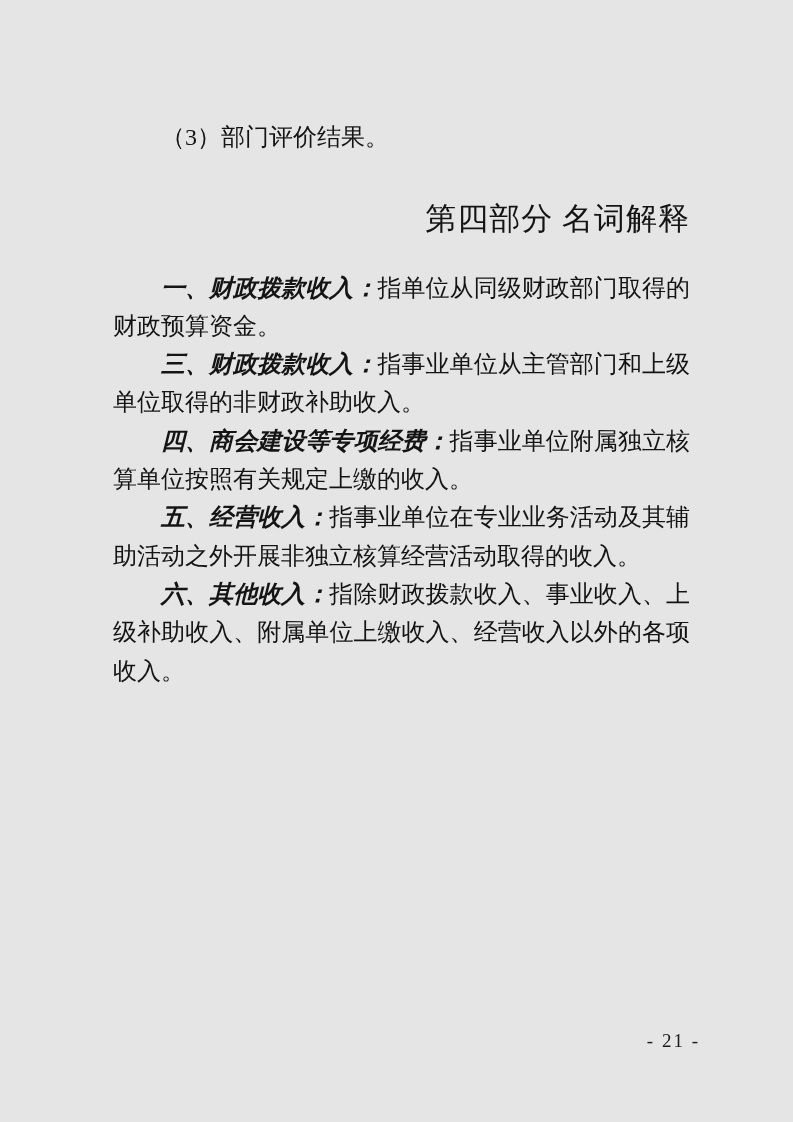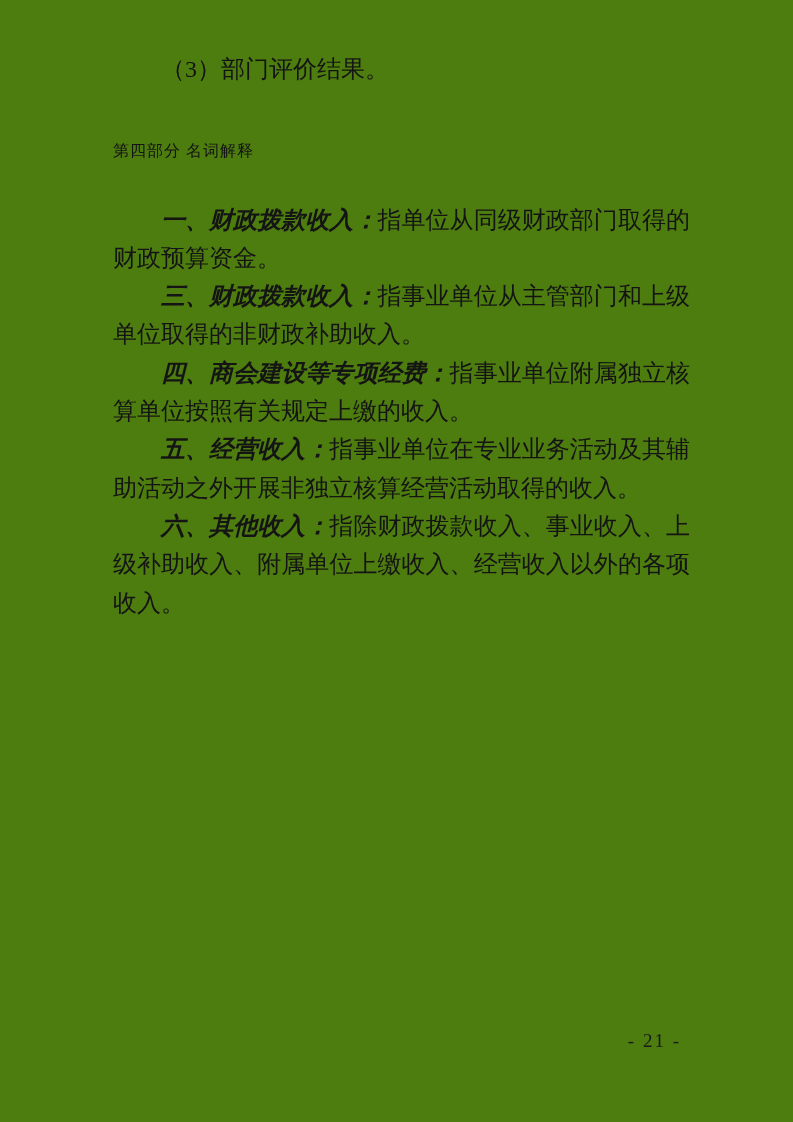--- a/index.html
+++ b/index.html
@@ -14,48 +14,48 @@
     font-family: "Liberation Serif", "DejaVu Serif", serif;
     color: #141414;
     overflow: hidden;
   }
   .page {
     position: absolute;
     left: 0; top: 0;
     width: 793px;
     height: 1122px;
     box-sizing: border-box;
-    padding: 50px 103px 0 113px;
-    background: #4d7c0f;
+    padding: 118px 103px 0 113px;
+    background: #e5e5e5;
   }
   .para {
     margin: 0;
     font-size: 24px;
     line-height: 38.3px;
     text-align: justify;
     text-indent: 48px;
     word-break: break-all;
   }
   .term {
     font-weight: 700;
     font-style: italic;
   }
   .heading {
     margin: 44px 0 30px 0;
-    font-size: 16px;
+    font-size: 31px;
     line-height: 38.3px;
     font-weight: 400;
-    text-align: left;
+    text-align: right;
     text-indent: 0;
     letter-spacing: 1px;
   }
   .footer {
     position: absolute;
     top: 1030px;
-    right: 112px;
+    right: 93px;
     font-size: 19px;
     line-height: 22px;
     letter-spacing: 2px;
     color: #1a1a1a;
   }
 </style>
 </head>
 <body>
 
 <div class="page">

